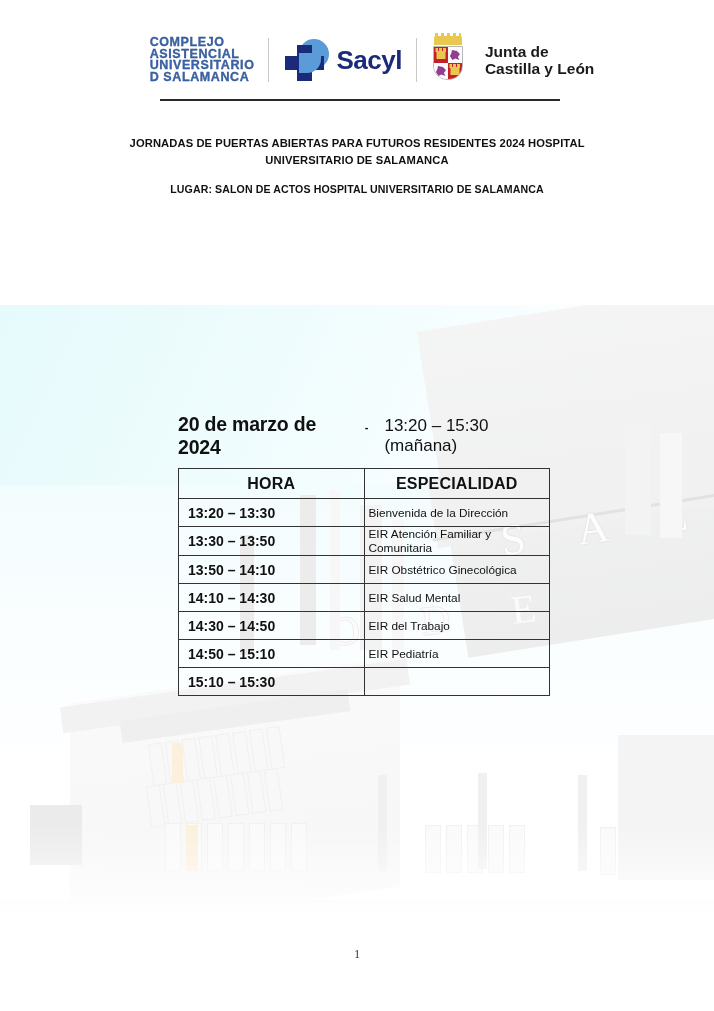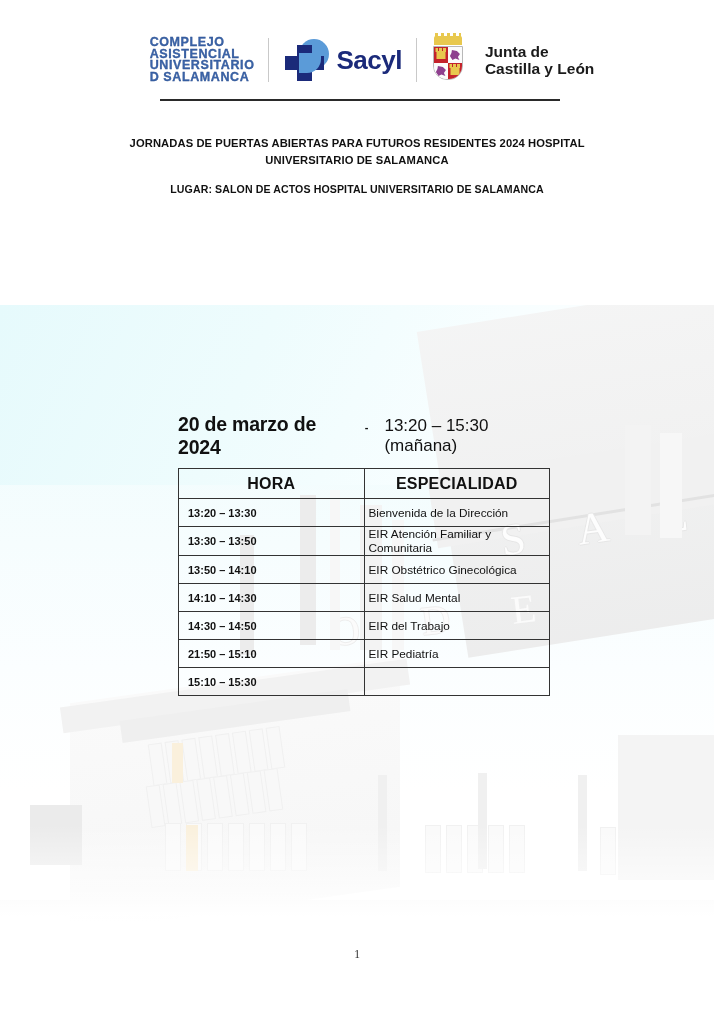--- a/index.html
+++ b/index.html
@@ -364,21 +364,21 @@
     font-size: 16px;
     color: #111111;
     text-align: center;
     letter-spacing: 0.2px;
   }
   table.agenda td.hora {
     width: 108px;
     height: 28px;
     font-family: "Liberation Sans", sans-serif;
     font-weight: bold;
-    font-size: 11px;
+    font-size: 14px;
     color: #111111;
     padding-left: 9px;
     white-space: nowrap;
   }
   table.agenda td.esp {
     height: 28px;
     font-family: "Liberation Sans", sans-serif;
     font-weight: normal;
     font-size: 11.8px;
     color: #111111;
@@ -584,21 +584,21 @@
         </tr>
         <tr>
           <td class="hora">14:10 – 14:30</td>
           <td class="esp">EIR Salud Mental</td>
         </tr>
         <tr>
           <td class="hora">14:30 – 14:50</td>
           <td class="esp">EIR del Trabajo</td>
         </tr>
         <tr>
-          <td class="hora">21:50 – 15:10</td>
+          <td class="hora">14:50 – 15:10</td>
           <td class="esp">EIR Pediatría</td>
         </tr>
         <tr>
           <td class="hora">15:10 – 15:30</td>
           <td class="esp"></td>
         </tr>
       </tbody>
     </table>
 
   </div>

